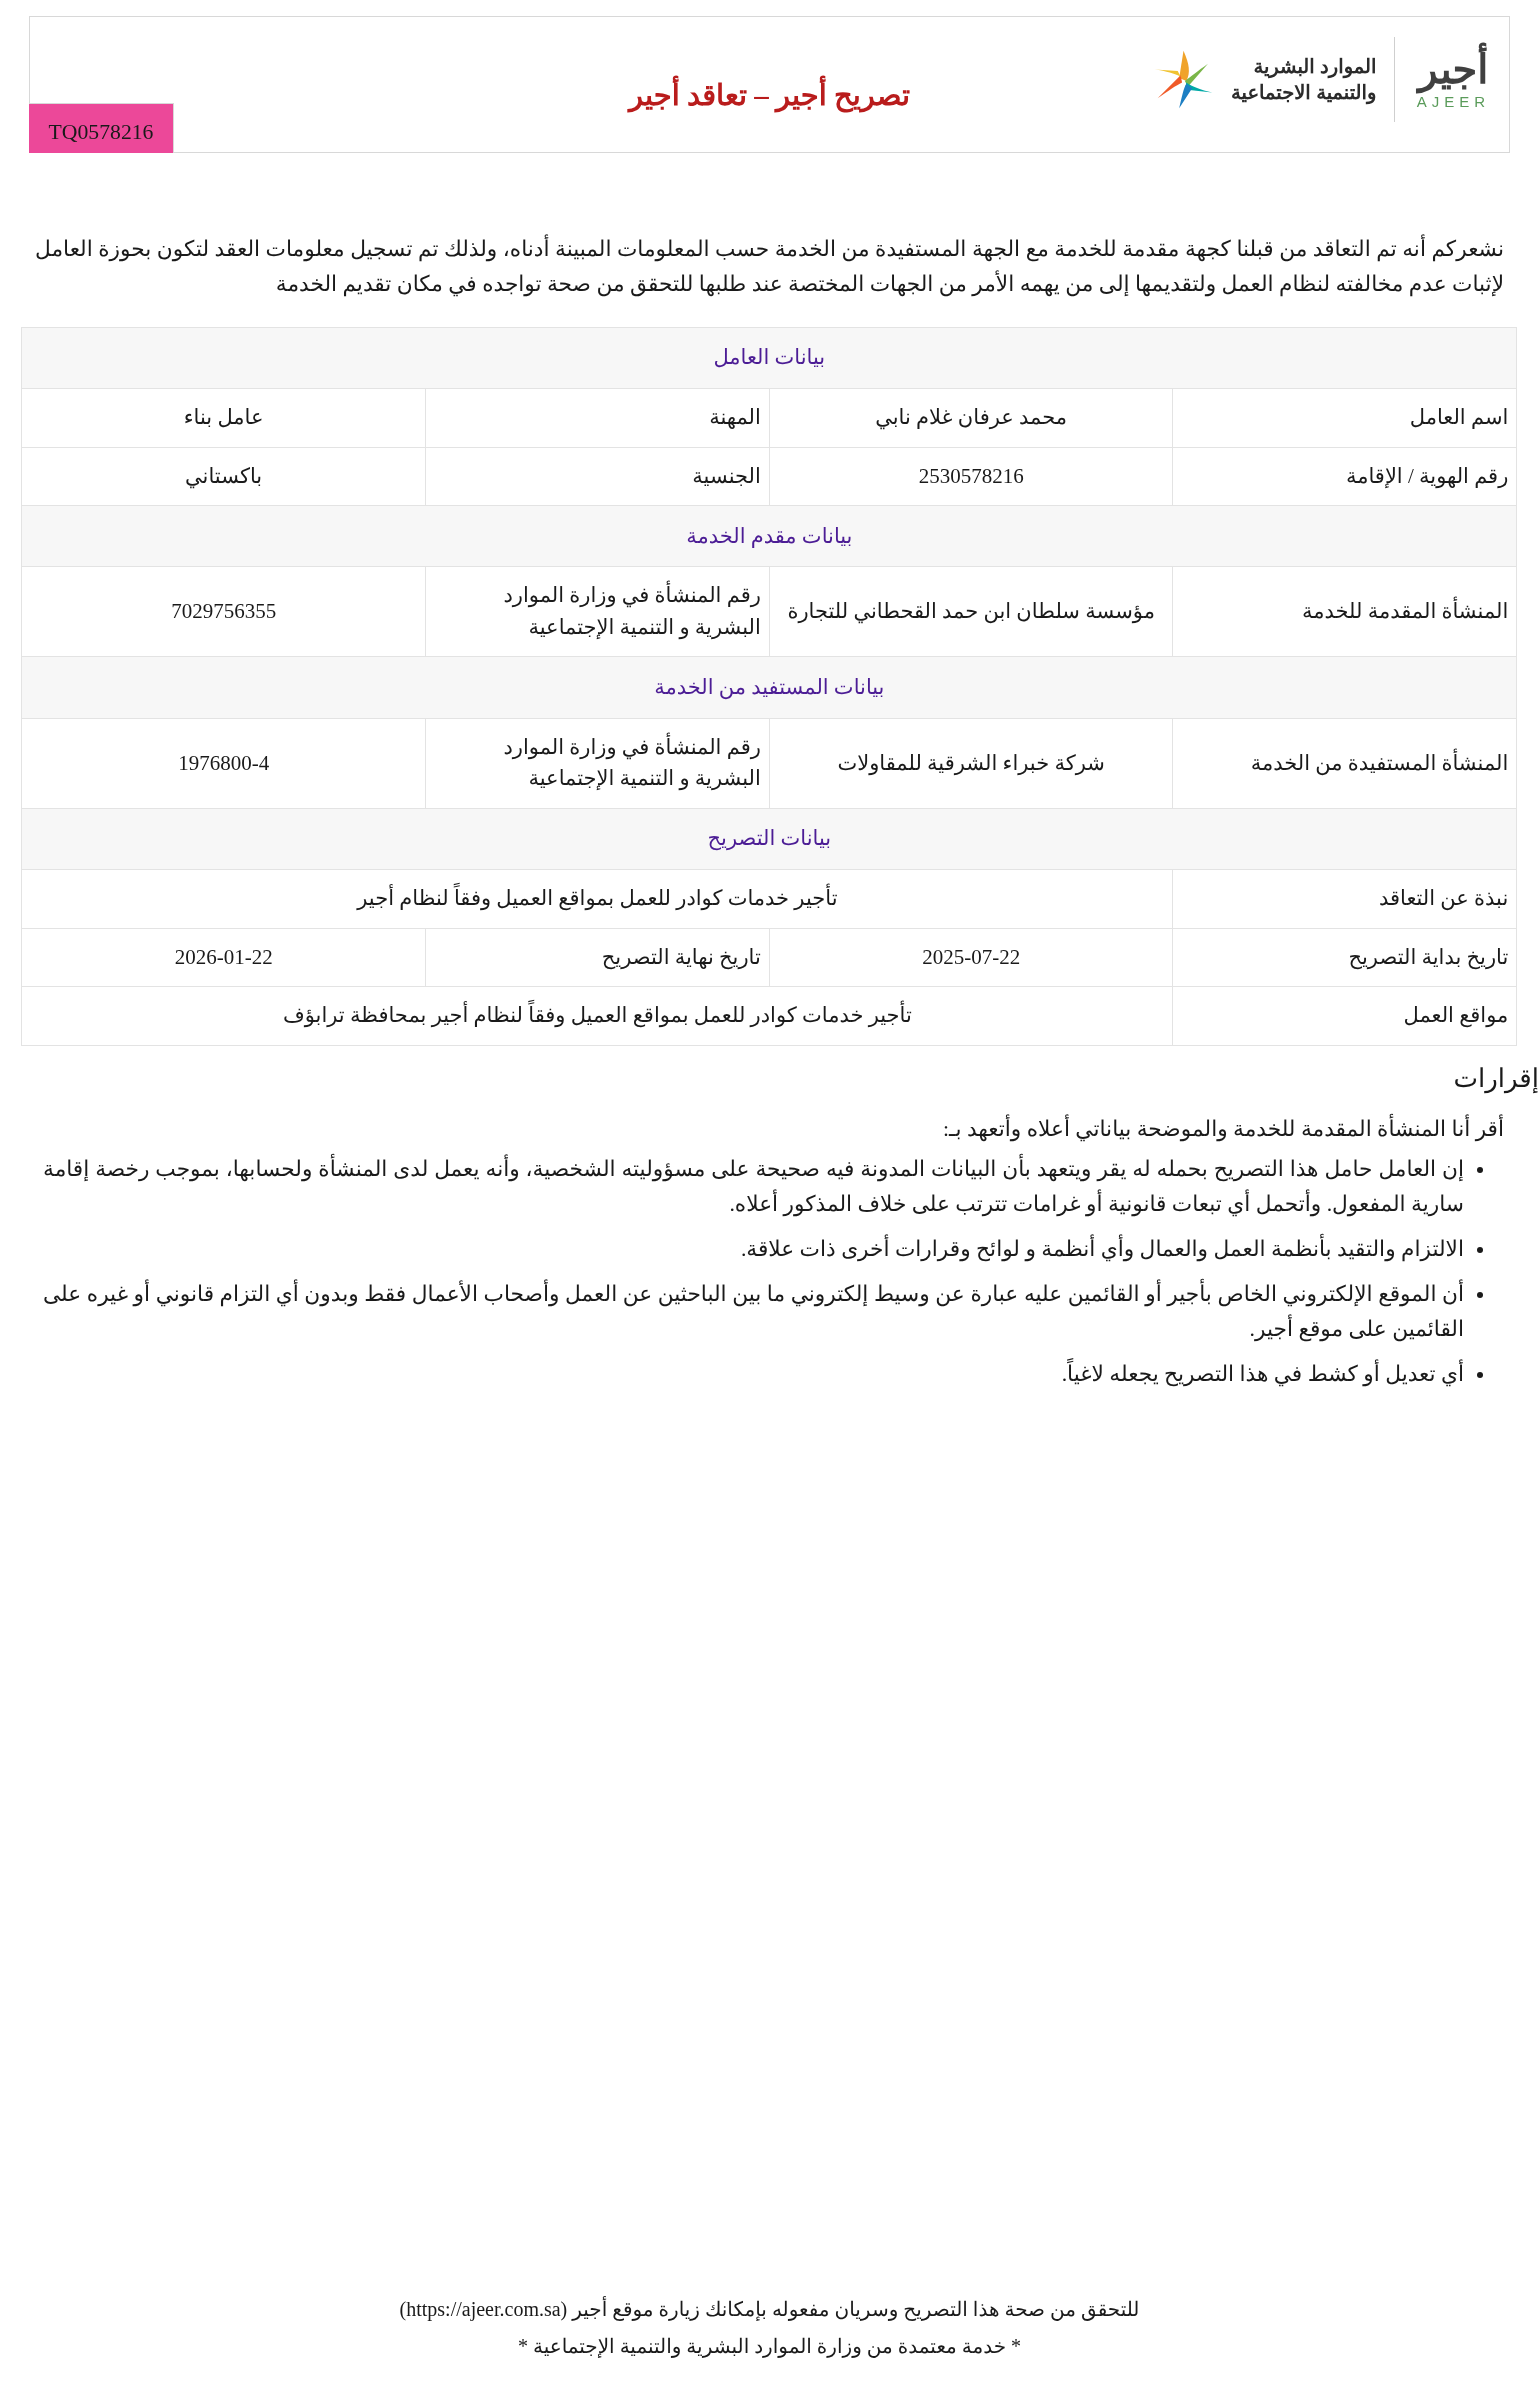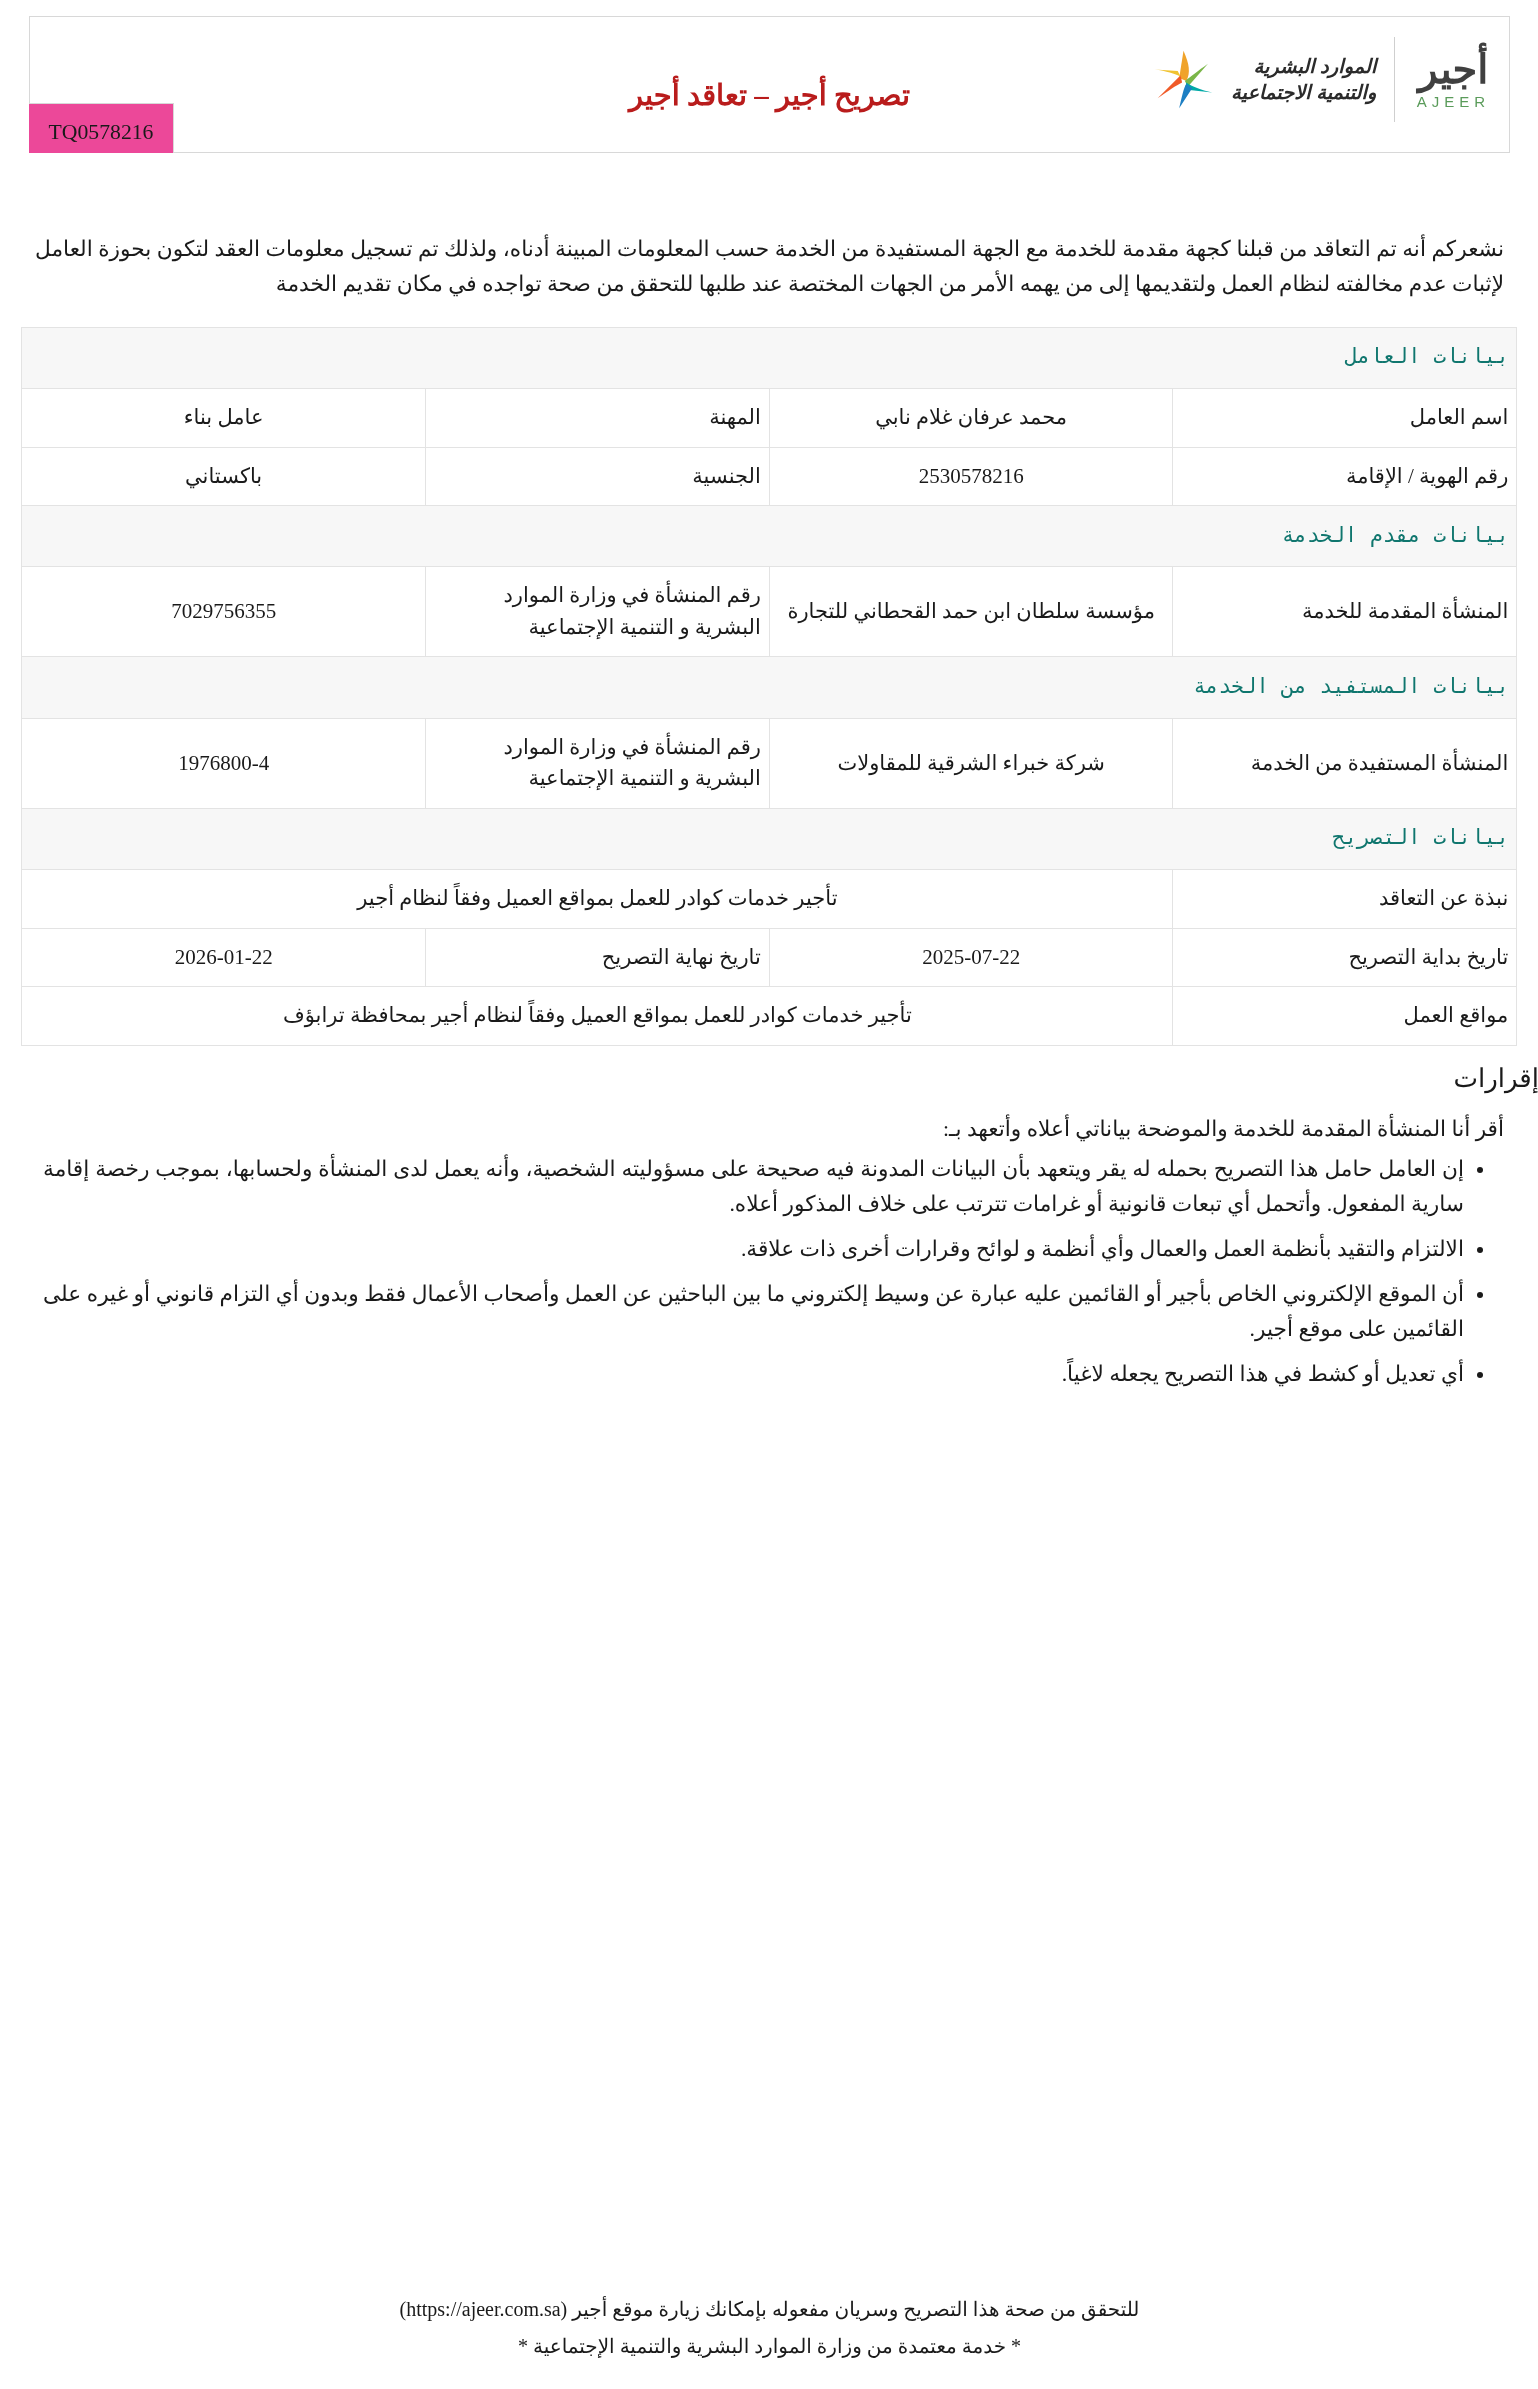--- a/index.html
+++ b/index.html
@@ -28,21 +28,21 @@
   }
   .logo-block {
     position: absolute;
     top: 0; right: 0;
     height: 124px;
     display: flex;
     align-items: center;
     padding-right: 19px;
     gap: 13px;
   }
-  .hrsd-logo { display: flex; align-items: center; gap: 7px; font-style: italic; }
+  .hrsd-logo { display: flex; align-items: center; gap: 7px; }
   .hrsd-text {
     text-align: right;
     line-height: 1.35;
     font-size: 19.5px;
     font-weight: bold;
     color: #2b2b2b;
     font-family: "Liberation Sans", sans-serif;
     white-space: nowrap;
   }
   .hrsd-mark { width: 81px; height: 69px; }
@@ -104,25 +104,24 @@
     font-size: 21px;
   }
   table.main td {
     border: 1.4px solid #e3e3e3;
     padding: 13px 8px;
     vertical-align: middle;
     line-height: 1.5;
   }
   tr.section td {
     background: #f7f7f7;
-    text-align: right;
+    text-align: center;
     font-size: 21px;
     padding: 14.4px 7.2px;
-    color: #0f766e;
-    font-family: Liberation Mono, monospace;
+    color: #4c1d95;
   }
   td.label {
     width: 23%;
     text-align: right;
     background: #fff;
   }
   td.val {
     width: 27%;
     text-align: center;
     background: #fff;

